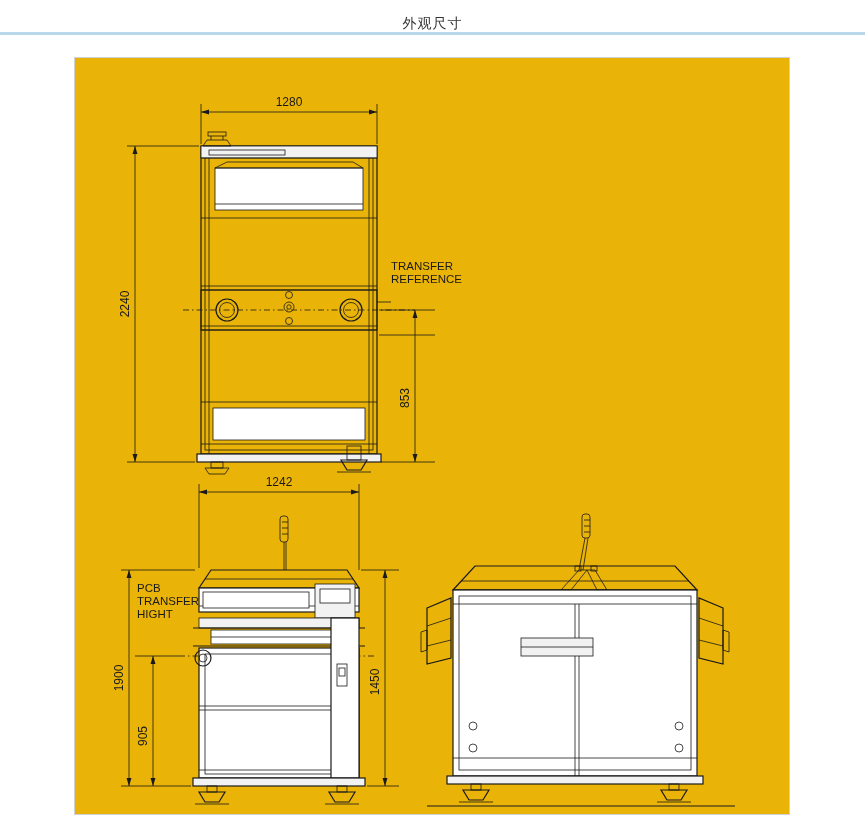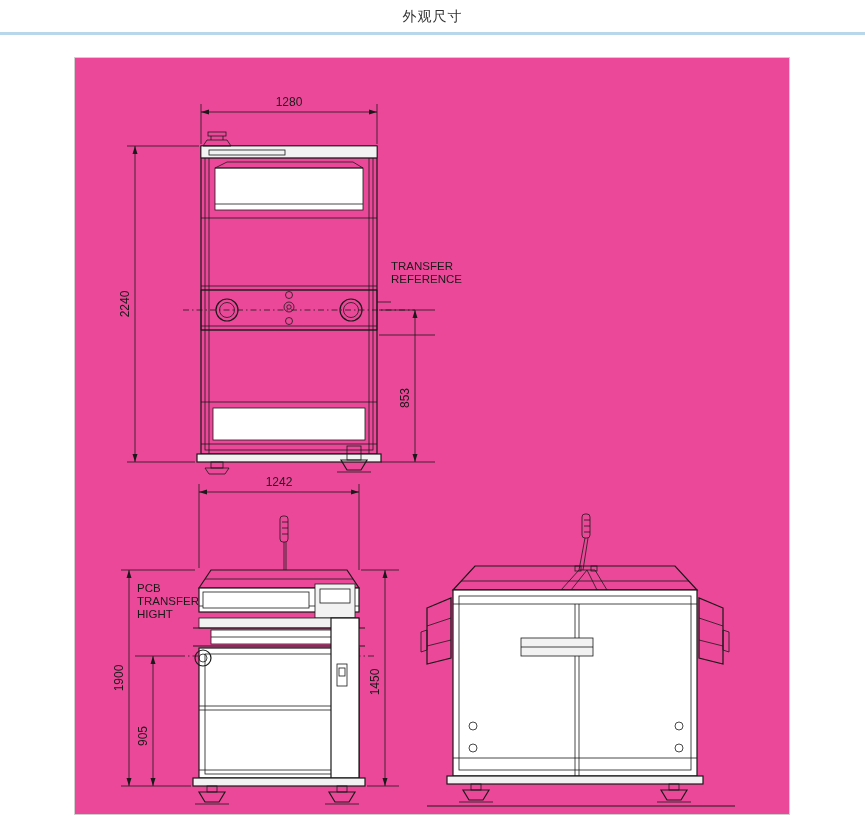--- a/index.html
+++ b/index.html
@@ -14,21 +14,21 @@
     position: relative;
     overflow: hidden;
   }
   .page-header {
     width: 865px;
     height: 36px;
     position: relative;
   }
   .page-title {
     position: absolute;
-    top: 8px;
+    top: 15px;
     left: 0;
     width: 865px;
     text-align: center;
     font-size: 14px;
     color: #333333;
     letter-spacing: 1px;
   }
   .header-rule {
     position: absolute;
     top: 32px;
@@ -37,21 +37,21 @@
     height: 3px;
     background: #b9d7ea;
   }
   .drawing-frame {
     position: absolute;
     left: 74px;
     top: 57px;
     width: 716px;
     height: 758px;
     border: 1px solid #cfcfcf;
-    background: #ec4899;
+    background: #eab308;
     box-sizing: border-box;
   }
   svg.diagram {
     position: absolute;
     left: 0;
     top: 0;
   }
   .dim-label {
     font-family: "Liberation Sans", sans-serif;
     font-size: 12px;

